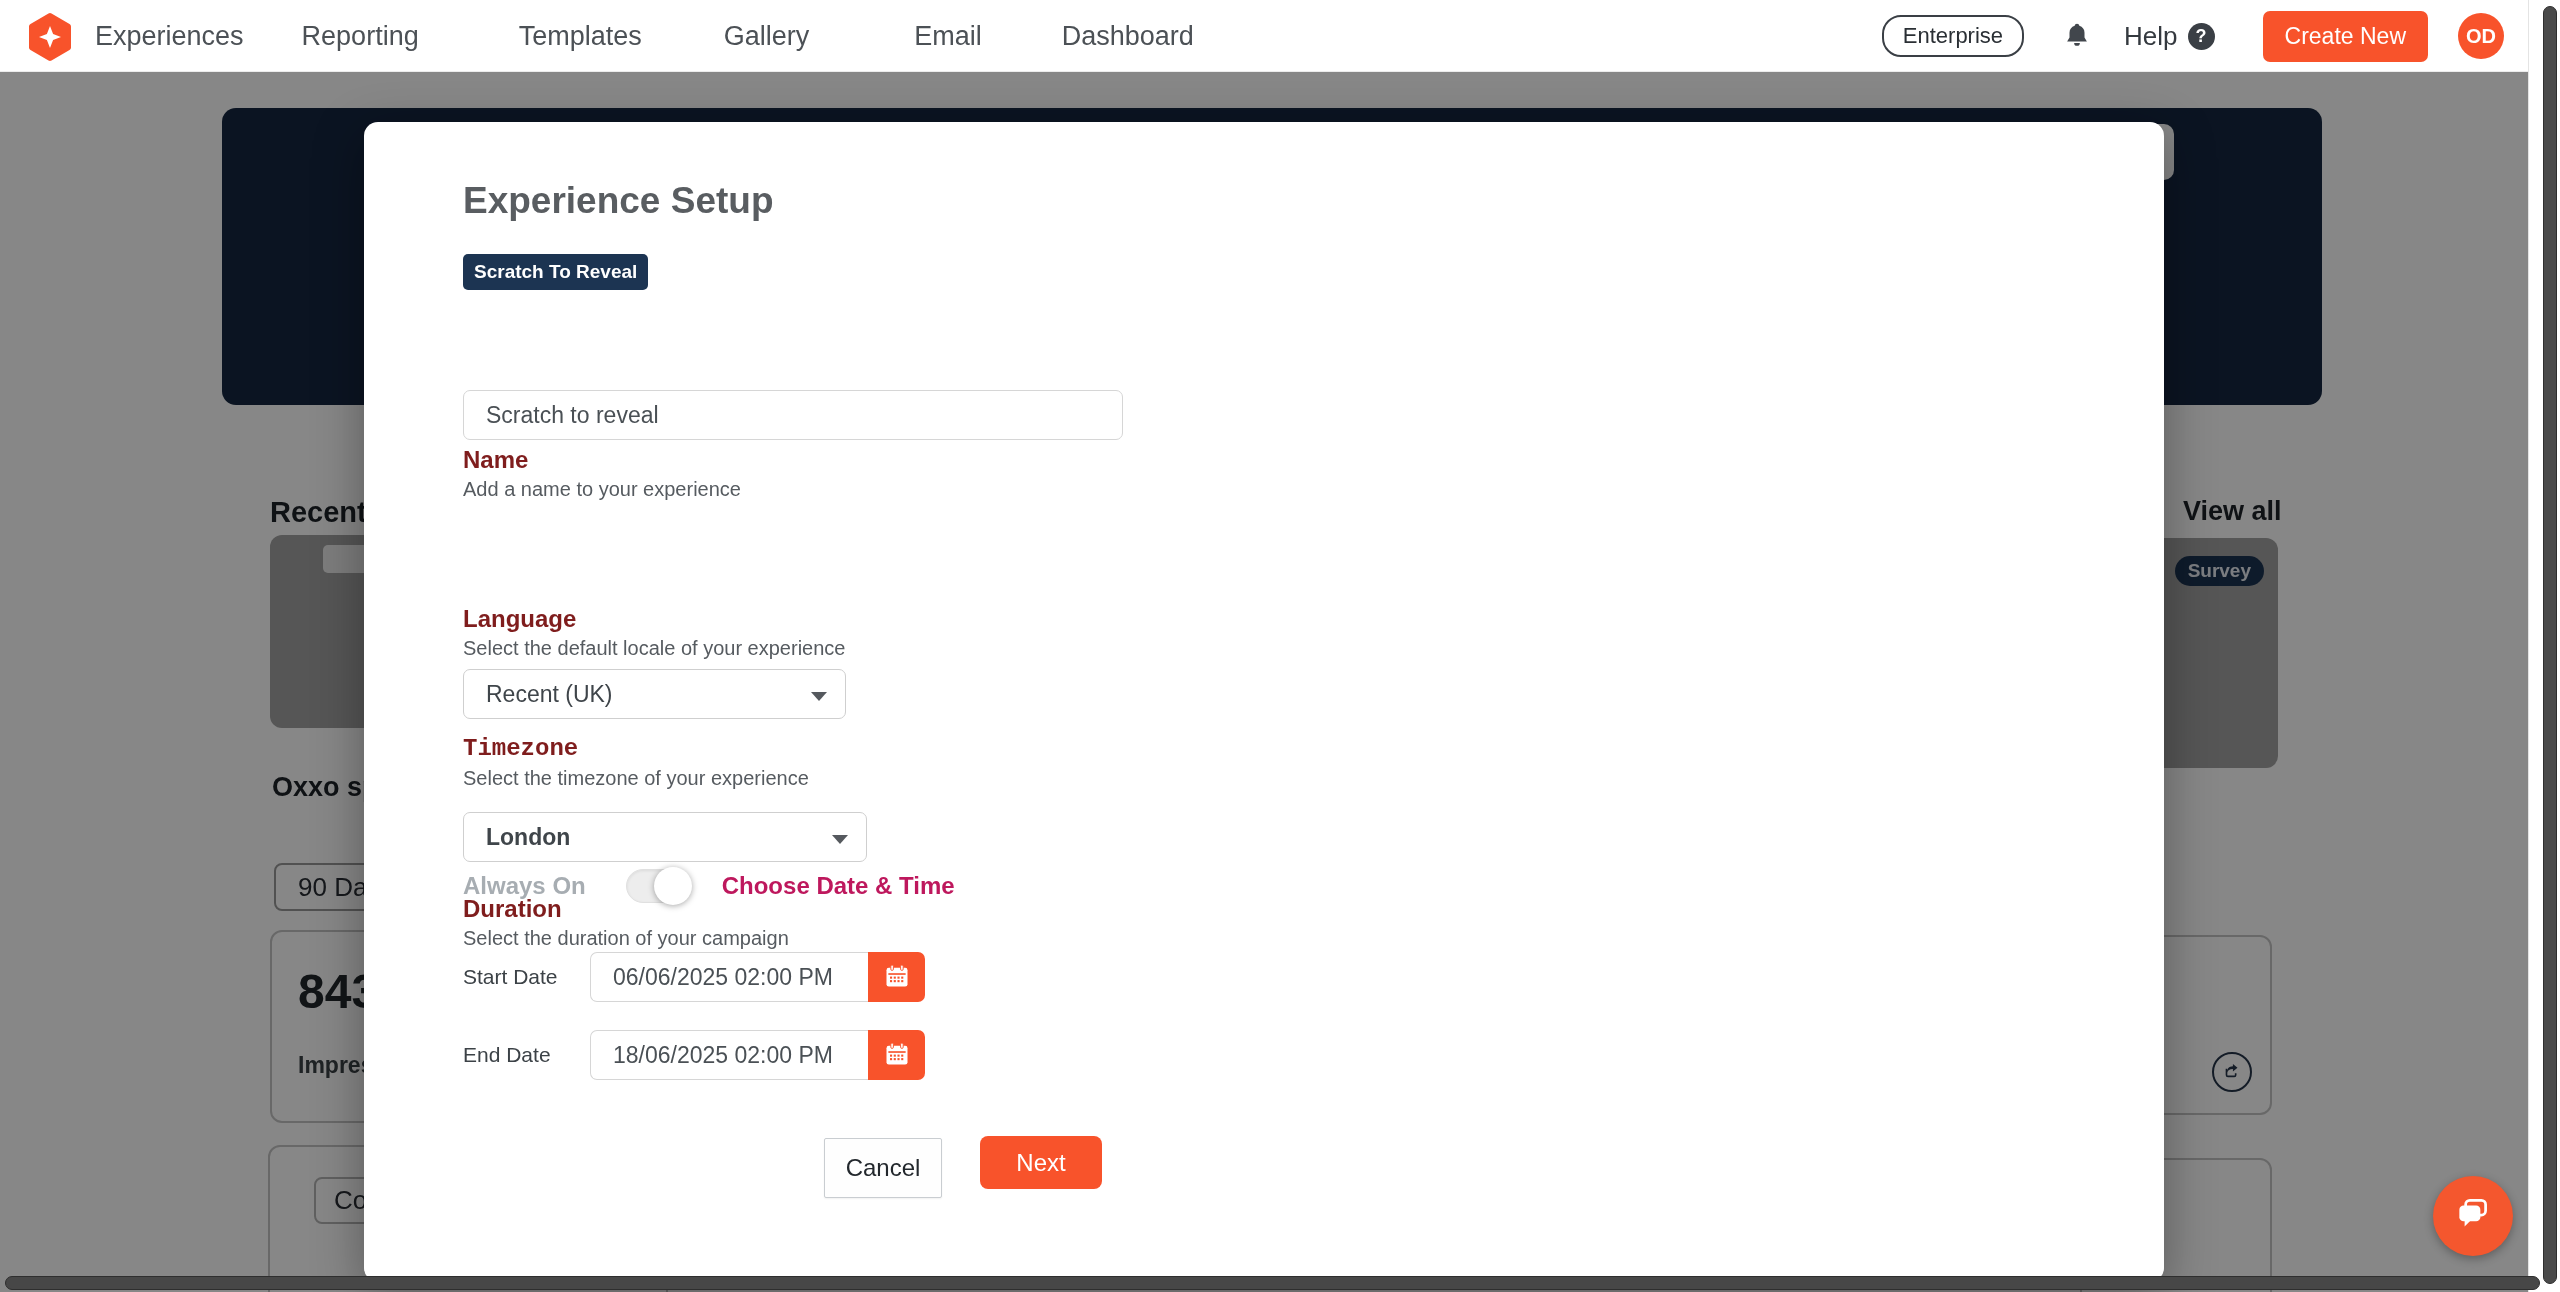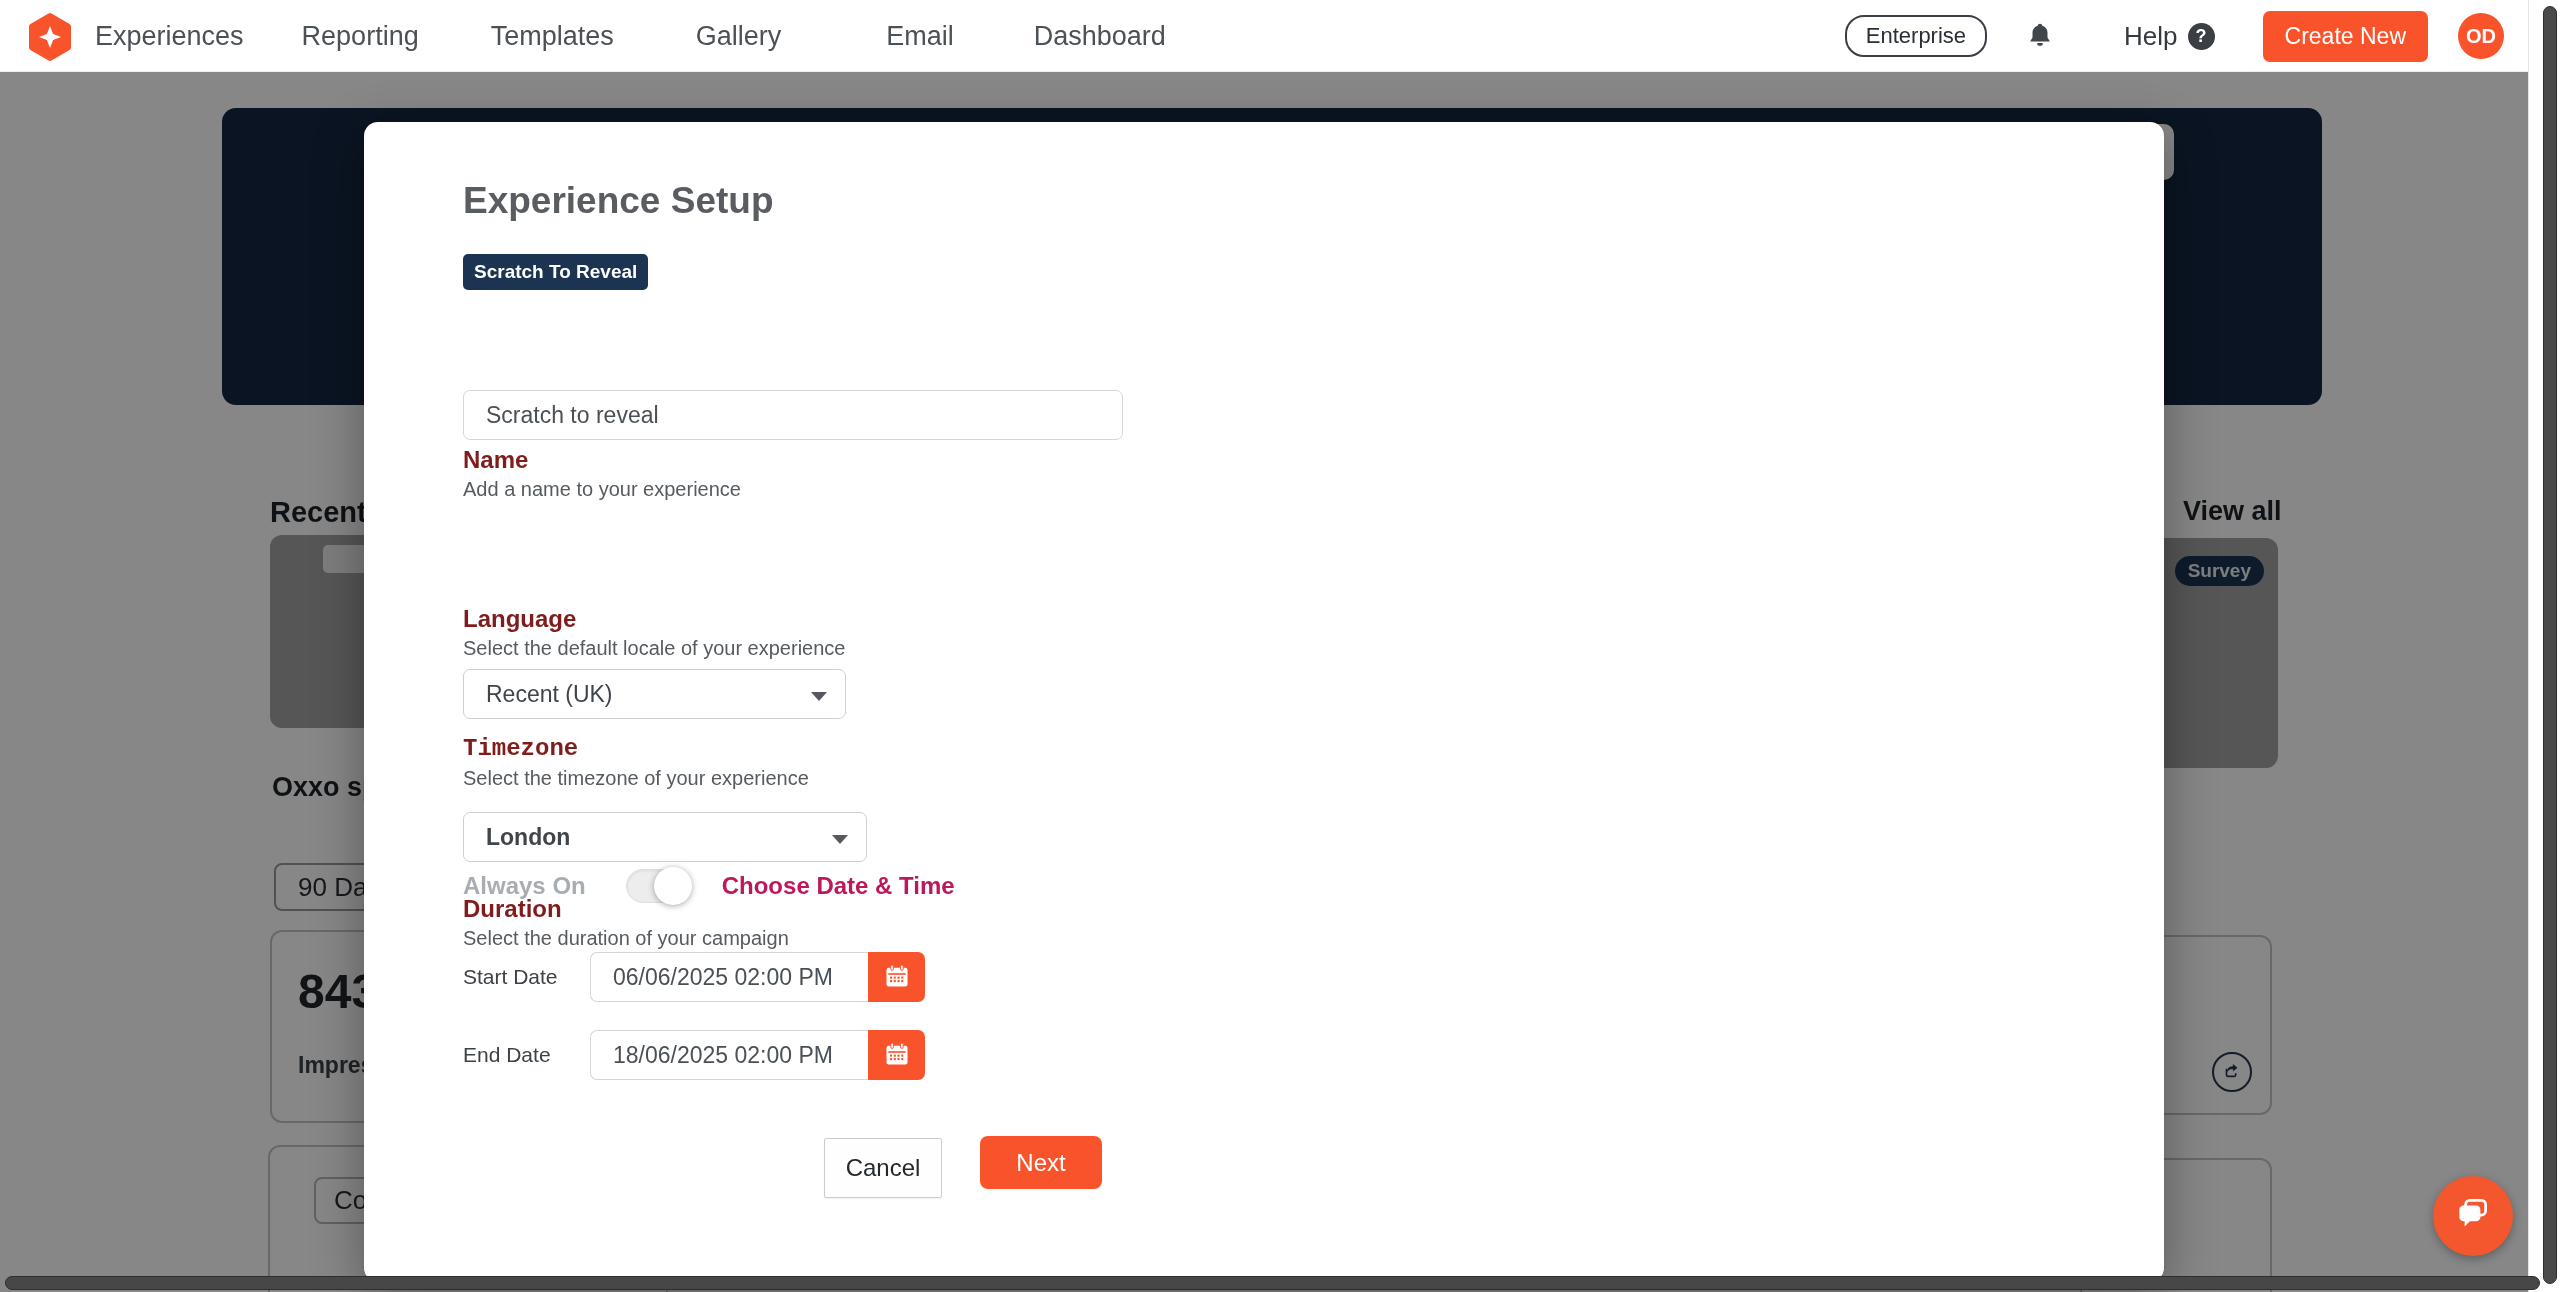--- a/index.html
+++ b/index.html
@@ -6,26 +6,26 @@
   html,body { background:#ffffff; }
   body { font-family:"Liberation Sans", sans-serif; }
   #screen { position:relative; width:2560px; height:1292px; overflow:hidden; background:#ffffff; }
 
   
   .header { position:absolute; z-index:6; left:0; top:0; width:2560px; height:72px;
             background:#ffffff; border-bottom:1px solid #ececec; }
   .logo { position:absolute; left:25px; top:12px; width:50px; height:50px; }
   .nav { position:absolute; left:95px; top:0; height:72px; display:flex; align-items:center; }
   .nav-item { font-size:27px; color:#4c5156; cursor:pointer; white-space:nowrap; }
-  .nav-item.m1{margin-left:58px;} .nav-item.m2{margin-left:72px;} .nav-item.m3{margin-left:82px;}
+  .nav-item.m1{margin-left:58px;} .nav-item.m2{margin-left:100px;} .nav-item.m3{margin-left:82px;}
   .nav-item.m4{margin-left:105px;} .nav-item.m5{margin-left:80px;}
   .header-right { position:absolute; right:56px; top:0; height:72px; display:flex; align-items:center; }
   .plan-badge { border:2px solid #3a3f45; border-radius:19px; padding:6px 19px; font-size:22px; color:#2a2f34; background:#fff; }
   .bell { margin-left:38px; width:30px; height:30px; }
-  .help { margin-left:69px; display:flex; align-items:center; font-size:26px; color:#34393f; }
+  .help { margin-left:32px; display:flex; align-items:center; font-size:26px; color:#34393f; }
   .help-q { margin-left:10px; width:27px; height:27px; border-radius:50%; background:#3a3f45; color:#fff;
             font-size:18px; font-weight:bold; display:flex; align-items:center; justify-content:center; }
   .create-btn { margin-left:48px; background:#f8532b; color:#fff; border:none; border-radius:7px;
                 padding:12px 22px; font-size:23px; font-family:inherit; cursor:pointer; }
   .avatar { margin-left:30px; width:46px; height:46px; border-radius:50%; background:#f8532b; color:#fff;
             font-size:20px; font-weight:bold; display:flex; align-items:center; justify-content:center; }
 
   
   .banner { position:absolute; z-index:1; left:222px; top:108px; width:2100px; height:297px;
             background:#152740; border-radius:14px; }

